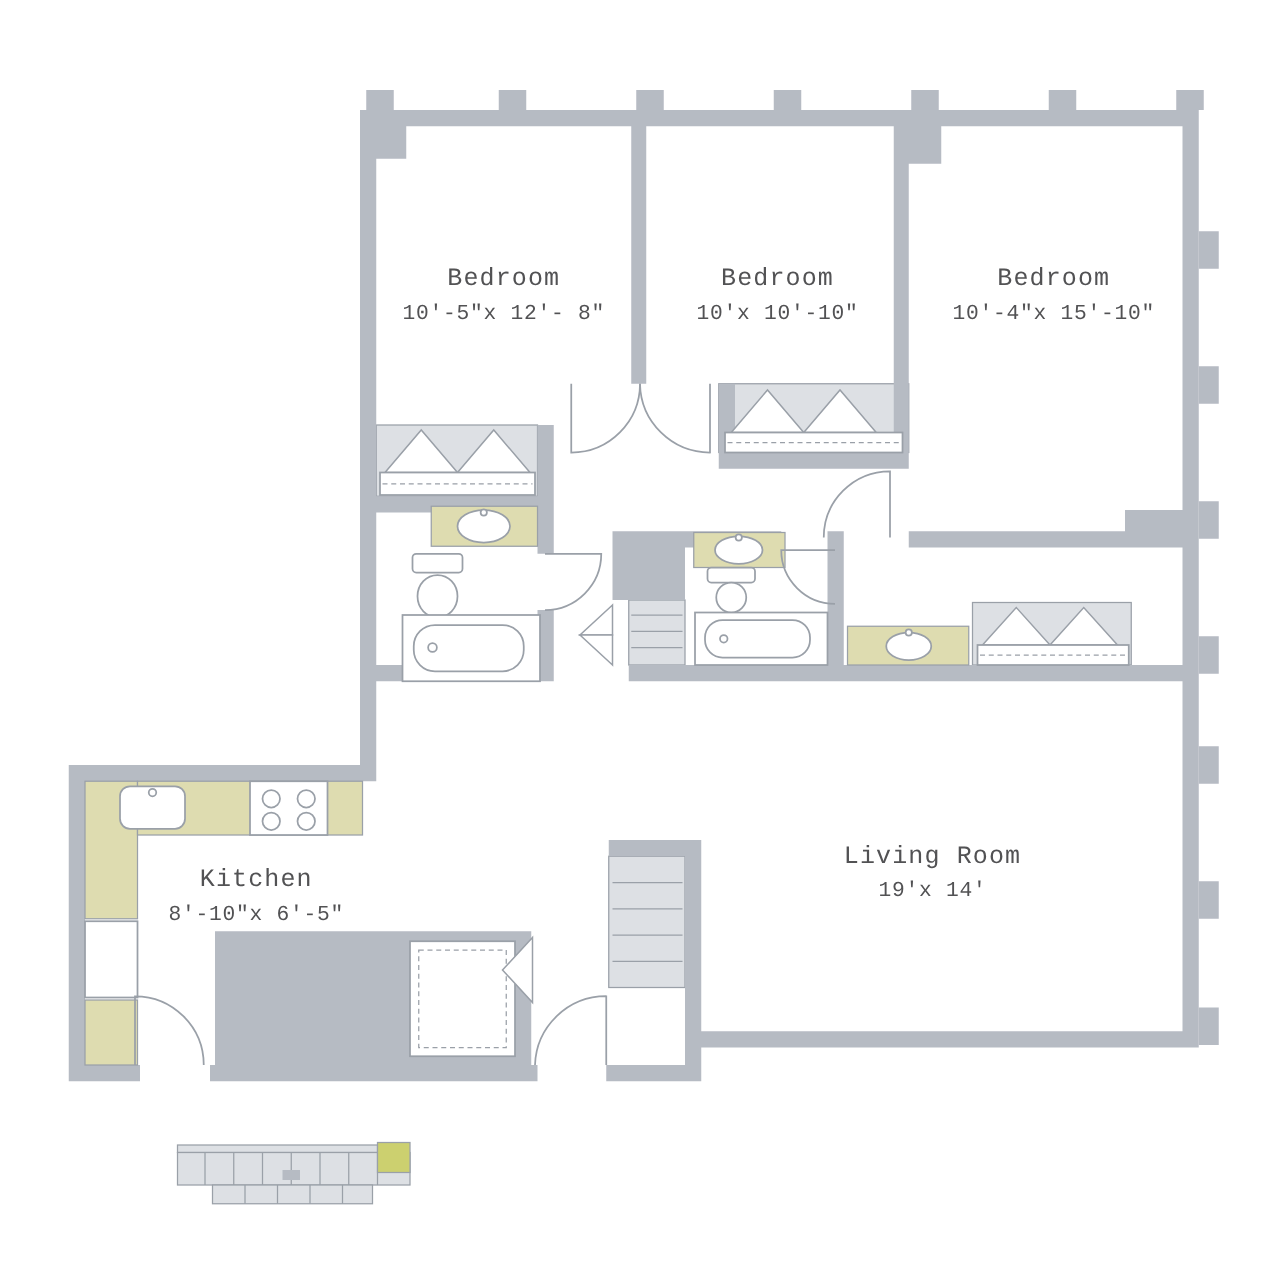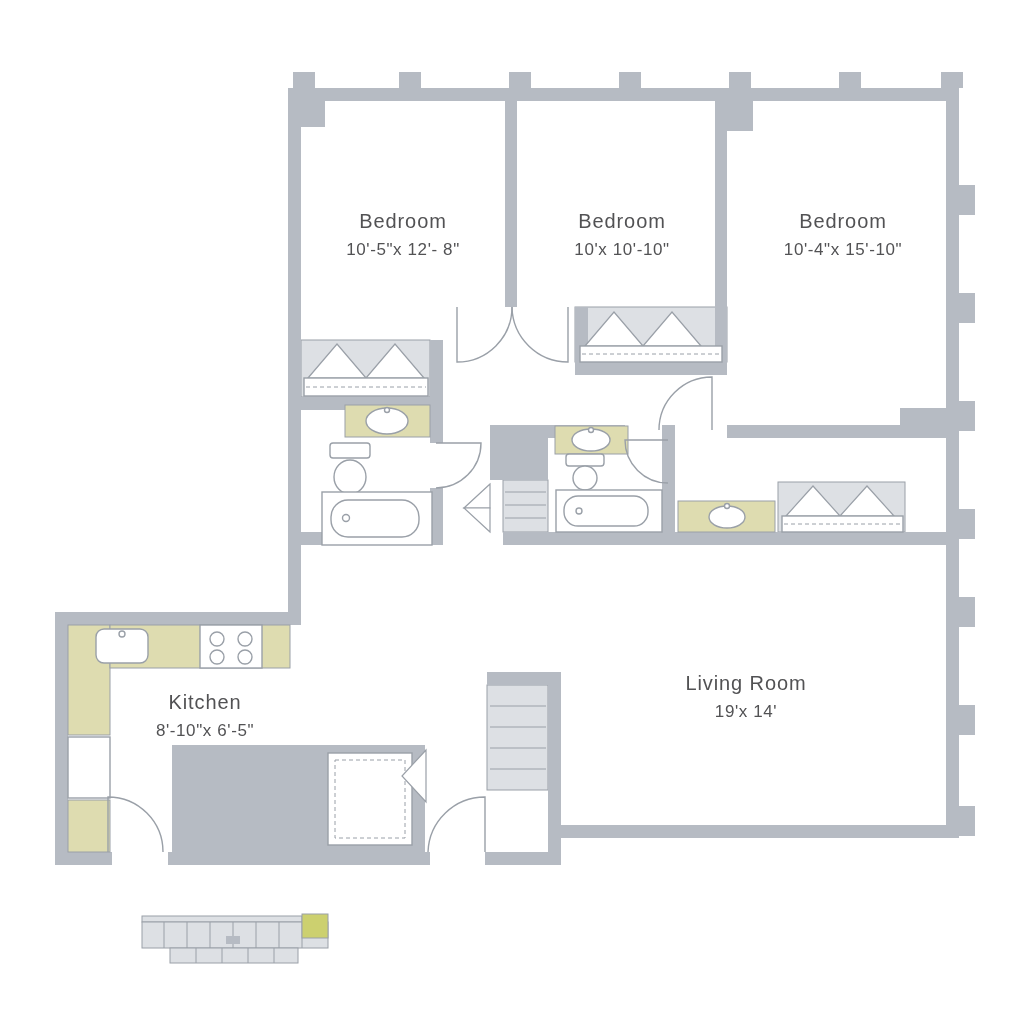--- a/index.html
+++ b/index.html
@@ -1,16 +1,16 @@
 <!DOCTYPE html>
 <html style="--background: #ffffff; --wall: #b6bbc3; --light: #dde0e4; --accent: #dedcb0; --line: #9aa0a8; --text: #525254; --keyplan-highlight: #ccd06f;"><head>
 <meta charset="utf-8">
 <style>
   html,body{margin:0;padding:0;background:#fff;}
-  .page{width:1024px;height:1024px;background:var(--background,#fff);position:relative;font-family:Liberation Sans, sans-serif;}
+  .page{width:1024px;height:1024px;background:var(--background,#fff);position:relative;font-family:Liberation Mono, monospace;}
   svg{display:block;}
   .wall{fill:var(--wall);}
   .light{fill:var(--light);stroke:var(--line);stroke-width:1;}
   .olive{fill:var(--accent);stroke:var(--line);stroke-width:1;}
   .fix{fill:#ffffff;stroke:var(--line);stroke-width:1.4;}
   .arc{fill:none;stroke:var(--line);stroke-width:1.4;}
   .tri{fill:#ffffff;stroke:var(--line);stroke-width:1.2;}
   .dash{fill:none;stroke:var(--line);stroke-width:1;stroke-dasharray:4 3;}
   .shelf{stroke:var(--line);stroke-width:1;}
   .room-name{fill:var(--text);font-size:20px;letter-spacing:0.9px;text-anchor:middle;}

